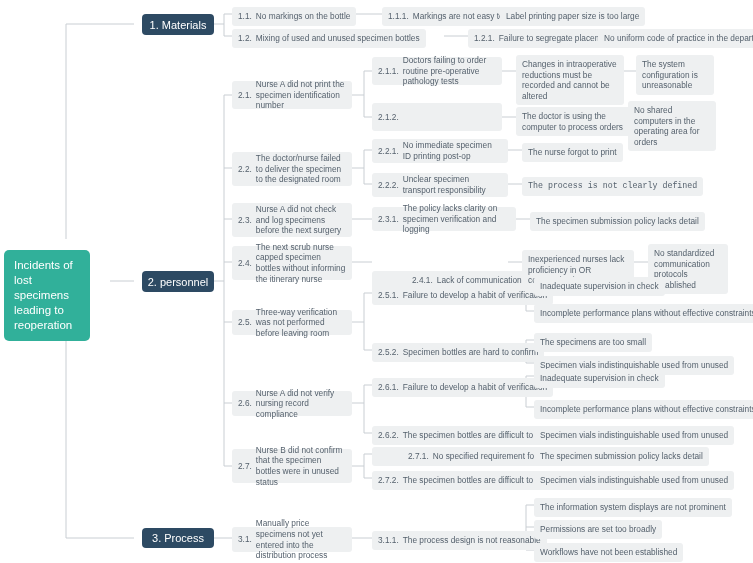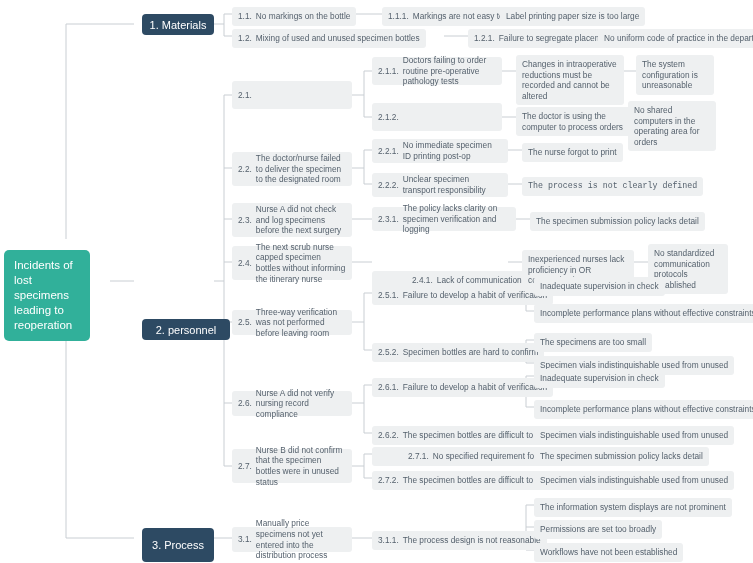--- a/index.html
+++ b/index.html
@@ -128,22 +128,22 @@
     <path d="M514,538 L526,538"></path>
     <path d="M526,505 L526,550"></path>
     <path d="M526,505 L534,505"></path>
     <path d="M526,527 L534,527"></path>
     <path d="M526,550 L534,550"></path>
   </svg>
 
   <div class="node root" style="left:4px;top:250px;width:86px;">Incidents of lost specimens leading to reoperation</div>
 
   <div class="node lvl1" style="left:142px;top:14px;width:72px;height:21px;">1. Materials</div>
-  <div class="node lvl1" style="left:142px;top:271px;width:88px;height:21px;margin-top:48px;">2. personnel</div>
-  <div class="node lvl1" style="left:142px;top:528px;width:72px;height:34px;">3. Process</div>
+  <div class="node lvl1" style="left:142px;top:271px;width:72px;height:21px;">2. personnel</div>
+  <div class="node lvl1" style="left:142px;top:528px;width:72px;height:20px;">3. Process</div>
 
   <div class="node chip num one" style="left:232px;top:7px;">
     <span class="idx">1.1.</span>
     <span class="txt">No markings on the bottle</span>
   </div>
   <div class="node chip num one" style="left:382px;top:7px;">
     <span class="idx">1.1.1.</span>
     <span class="txt">Markings are not easy to stick</span>
   </div>
   <div class="node chip plain one" style="left:500px;top:7px;">Label printing paper size is too large</div>
@@ -153,20 +153,21 @@
     <span class="txt">Mixing of used and unused specimen bottles</span>
   </div>
   <div class="node chip num one" style="left:468px;top:29px;">
     <span class="idx">1.2.1.</span>
     <span class="txt">Failure to segregate placement</span>
   </div>
   <div class="node chip plain one" style="left:598px;top:29px;">No uniform code of practice in the department</div>
 
   <div class="node chip num wrap" style="left:232px;top:81px;width:120px;height:28px;">
     <span class="idx">2.1.</span>
+    <span class="txt">Nurse A did not print the specimen identification number</span>
   </div>
   <div class="node chip num wrap" style="left:372px;top:57px;width:130px;height:28px;">
     <span class="idx">2.1.1.</span>
     <span class="txt">Doctors failing to order routine pre-operative pathology tests</span>
   </div>
   <div class="node chip plain" style="left:516px;top:55px;width:108px;">Changes in intraoperative reductions must be recorded and cannot be altered</div>
   <div class="node chip plain" style="left:636px;top:55px;width:78px;">The system configuration is unreasonable</div>
 
   <div class="node chip num wrap" style="left:372px;top:103px;width:130px;height:28px;">
     <span class="idx">2.1.2.</span>

